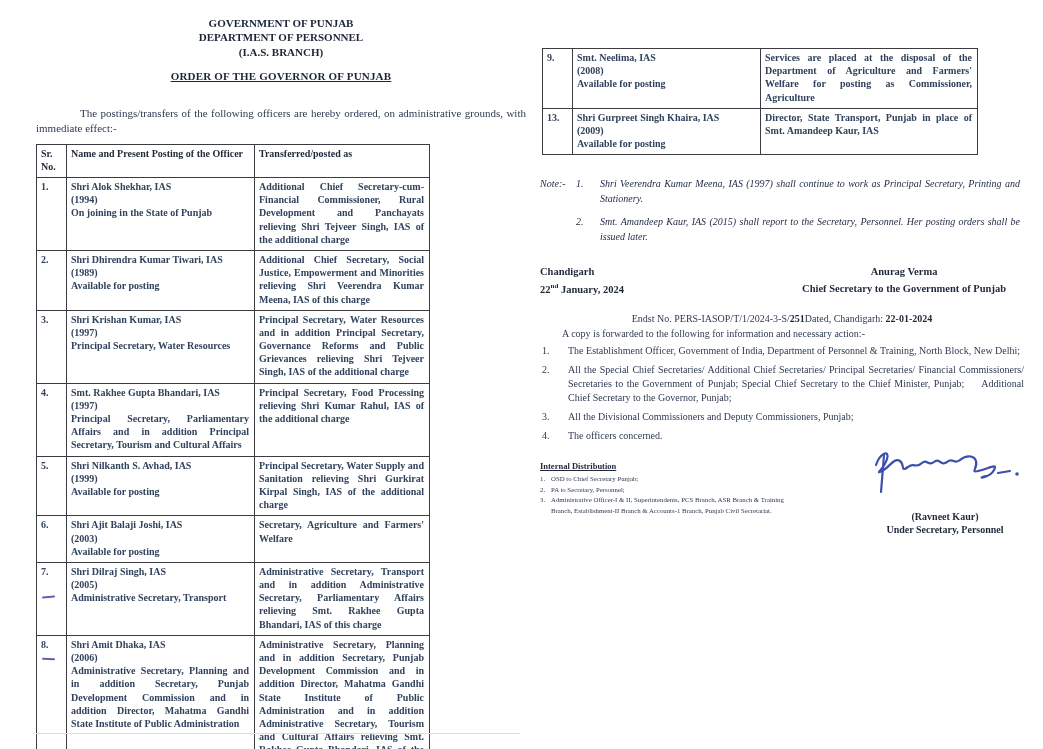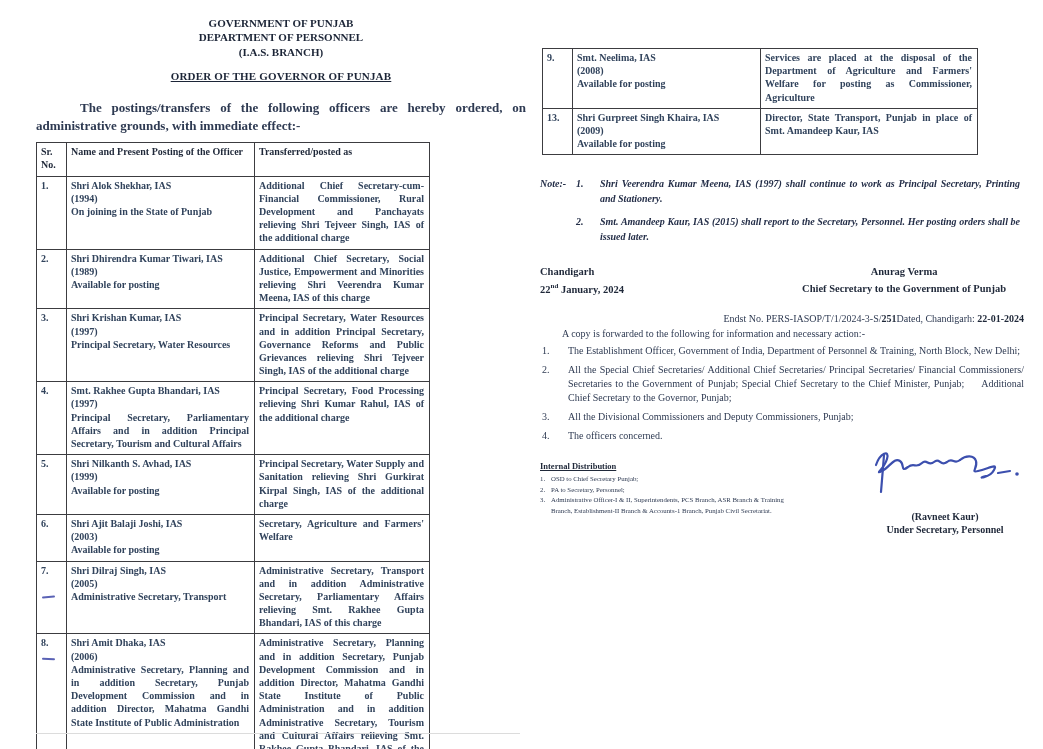--- a/index.html
+++ b/index.html
@@ -11,54 +11,54 @@
   .page { position:absolute; }
   .page-1 { left:36px; top:16px; width:490px; }
   .page-2 { left:540px; top:48px; width:484px; }
 
   .doc-header { text-align:center; font-weight:bold; font-size:11px; line-height:1.3; color:#1c2537; }
   .order-title {
     text-align:center; font-weight:bold; font-size:11px; color:#1c2537;
     text-decoration:underline; margin-top:11px; letter-spacing:0.2px;
   }
   .intro {
-    margin-top:17px; font-size:13px; color:#2e3a52; text-align:justify;
-    text-indent:44px; line-height:1.4; font-weight:700;
+    margin-top:24px; font-size:11px; color:#2e3a52; text-align:justify;
+    text-indent:44px; line-height:1.4; font-weight:400;
   }
 
   table.officers { border-collapse:collapse; margin-top:7px; width:394px; background:#fff; }
   .page-2 table.officers { width:436px; margin-top:0; margin-left:2px; }
   table.officers th, table.officers td {
     border:1.5px solid #3c3c40; vertical-align:top;
     padding:2px 5px 4px 4px; font-size:10px; line-height:1.32;
   }
   table.officers th {
     text-align:left; font-weight:bold; color:#1f2839; white-space:pre-line;
   }
   table.officers td { color:#31435c; font-weight:600; }
   .c-sr  { width:30px; }
   .c-name{ width:188px; white-space:pre-line; text-align:justify; }
   .c-posted { text-align:justify; }
 
   .page-footer { text-align:right; font-size:7.5px; font-weight:bold; color:#2e3a52; margin-top:5px; padding-right:2px; }
   .page-edge { position:absolute; left:36px; top:733px; width:484px; height:1px; background:#dcdcdc; }
 
   .notes { margin-top:22px; }
-  .note-row { display:flex; font-size:10px; font-weight:bold; font-style:italic; color:#242e48; line-height:1.45; margin-top:9px; }
+  .note-row { display:flex; font-size:10px; font-weight:normal; font-style:italic; color:#242e48; line-height:1.45; margin-top:9px; }
   .note-label { width:36px; flex-shrink:0; }
   .note-gap   { width:36px; flex-shrink:0; }
   .note-num   { width:24px; flex-shrink:0; }
   .note-text  { flex:1; text-align:justify; padding-right:4px; }
 
   .cs-block { display:flex; justify-content:space-between; margin-top:20px; font-size:10.5px; font-weight:bold; color:#1f2839;gap:32px; }
   .cs-place { line-height:1.6; }
   .cs-sign  { text-align:center; line-height:1.6; padding-right:18px; }
   sup { font-size:7px; }
 
-  .endst-row { display:flex; justify-content:flex-end; margin-top:15px; font-size:10px; color:#2e3a52; }
+  .endst-row { display:flex; justify-content:center; margin-top:15px; font-size:10px; color:#2e3a52; }
   .endst-row .b { font-weight:bold; color:#1f2839; }
   .copy-intro { font-size:10px; color:#2e3a52; margin-top:4px; text-indent:22px; }
   .copy-list { margin-top:4px; }
   .copy-item { display:flex; font-size:10px; color:#2e3a52; line-height:1.4; margin-top:5px; }
   .copy-num  { width:28px; flex-shrink:0; padding-left:2px; }
   .copy-text { flex:1; text-align:justify; }
   .copy-text.presv { white-space:pre-wrap; }
 
   .bottom-row { display:flex; justify-content:space-between; align-items:flex-start; margin-top:2px; }
   .internal { width:262px; margin-top:16px; }

